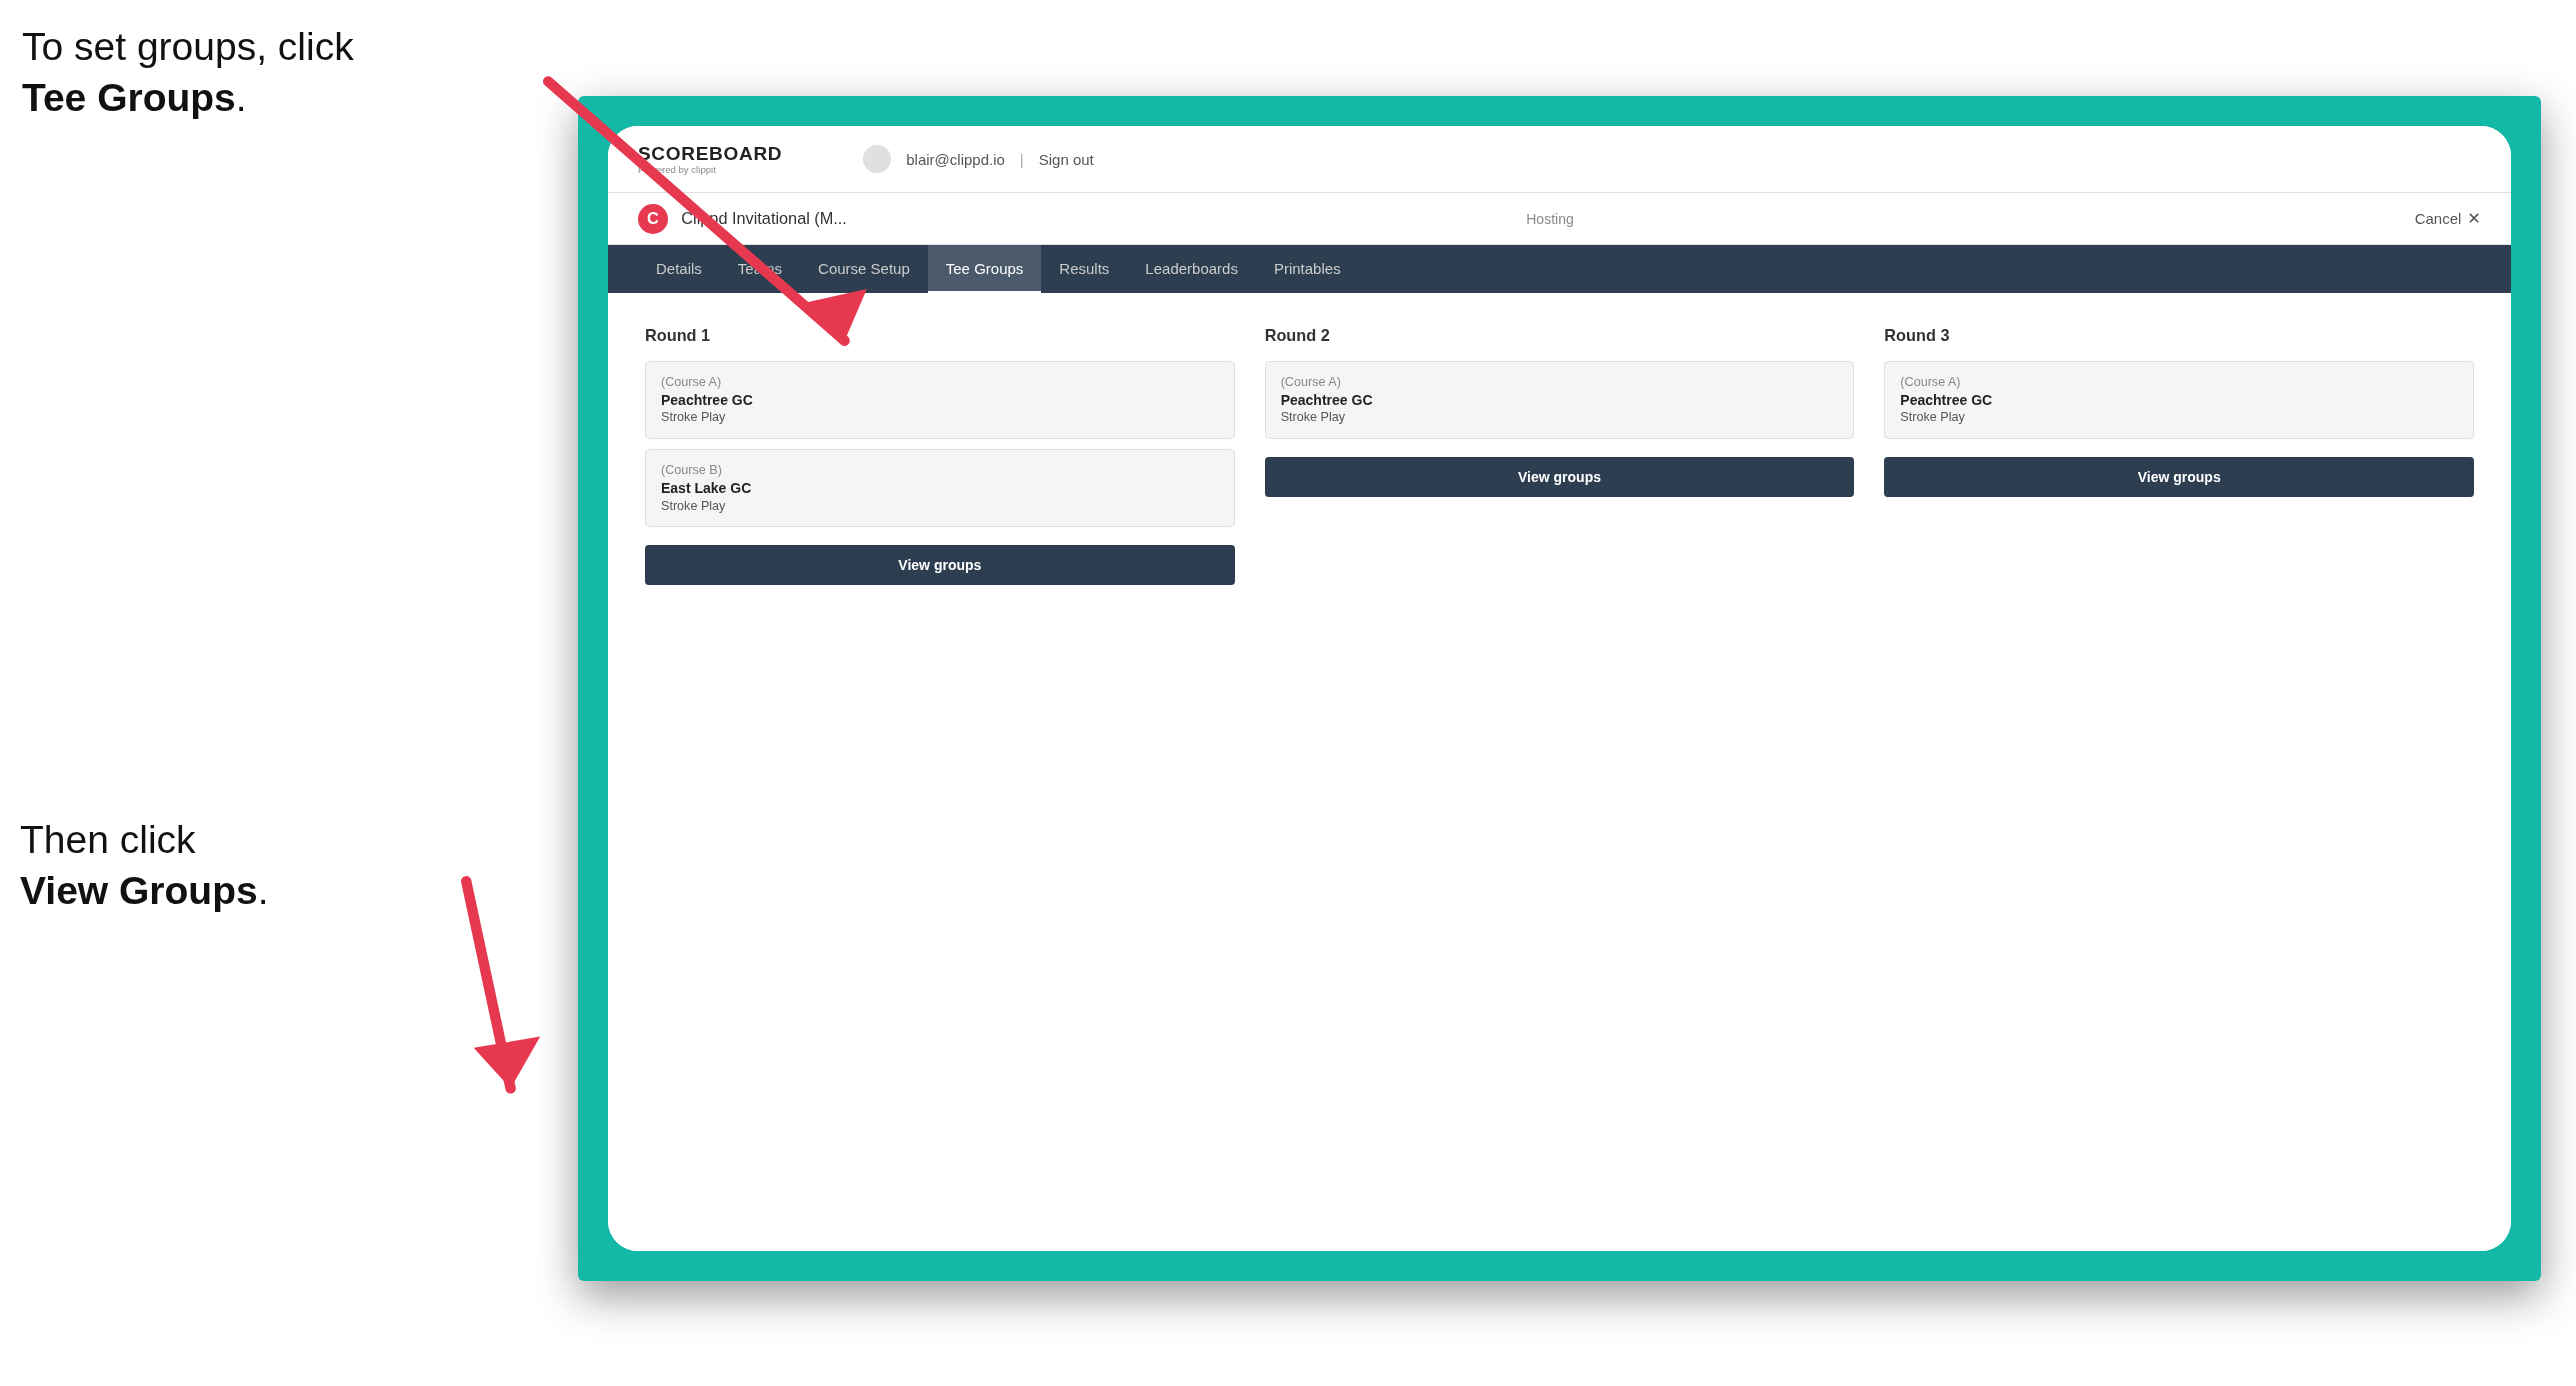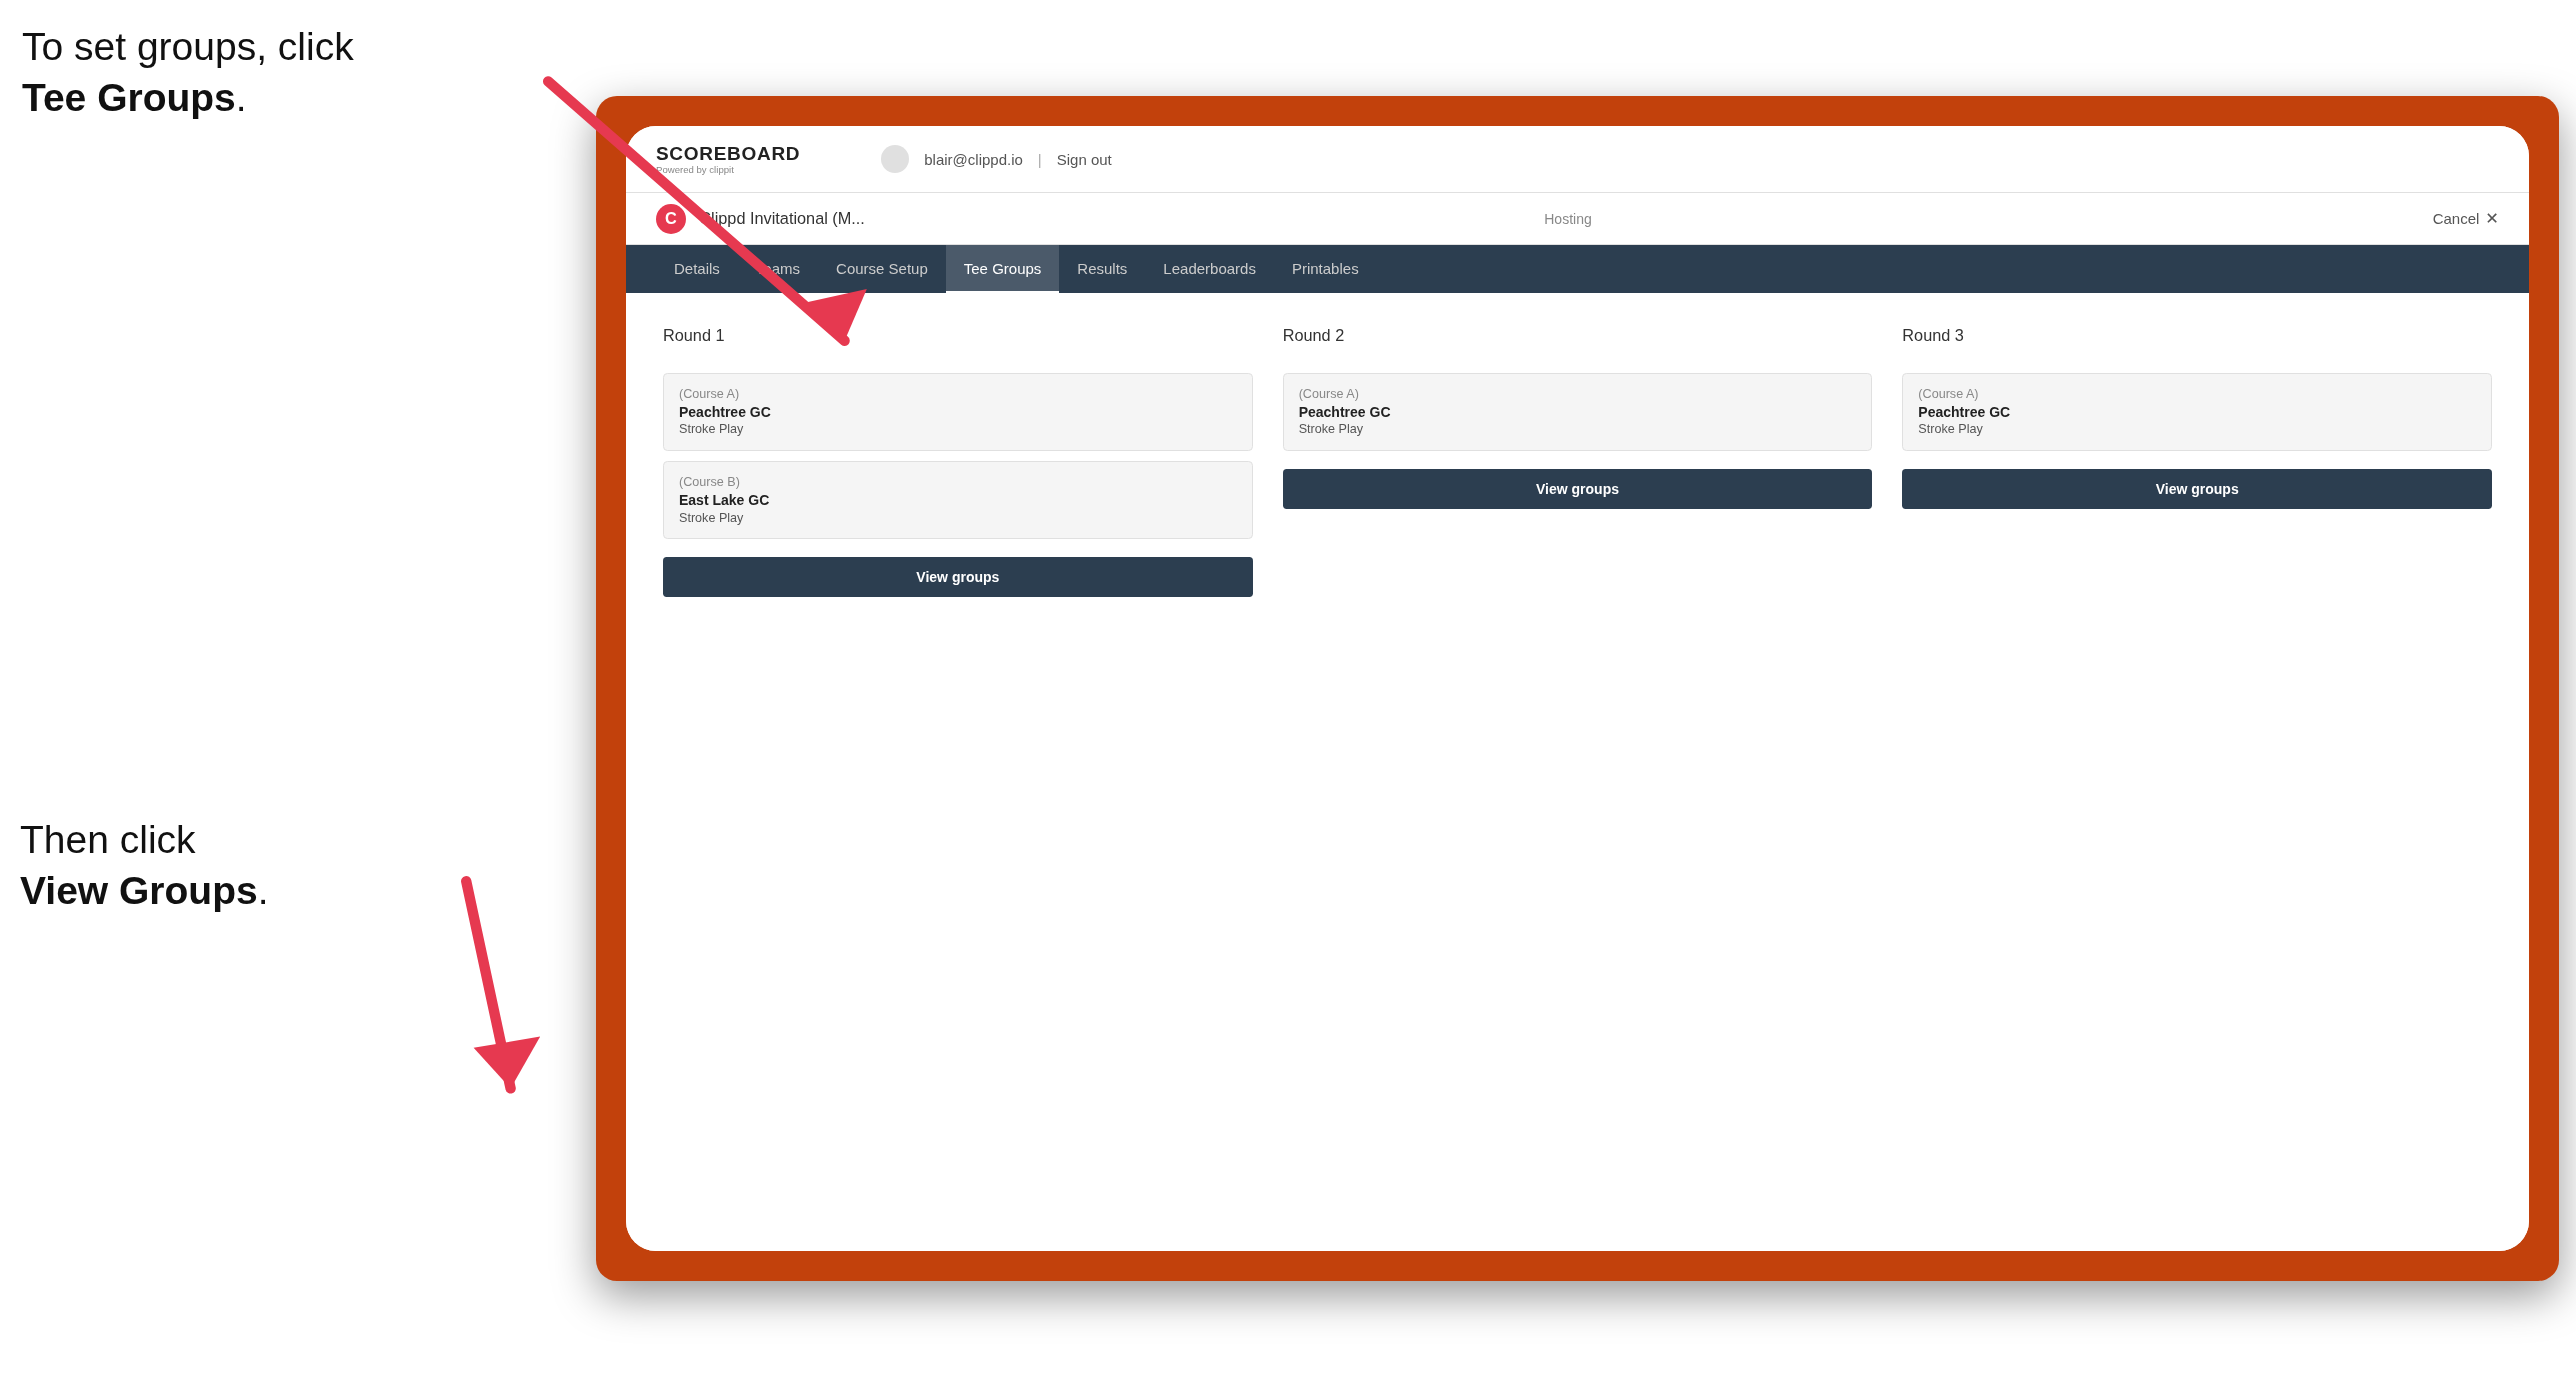--- a/index.html
+++ b/index.html
@@ -35,25 +35,25 @@
       color: #111;
     }
     .instruction-bottom strong {
       font-weight: 900;
     }
 
     
     .tablet {
       position: absolute;
       top: 96px;
-      left: 596px;
+      left: 578px;
       width: 1963px;
       height: 1185px;
-      background: #c2410c;
-      border-radius: 21px;
+      background: #14b8a6;
+      border-radius: 6px;
       padding: 30px;
       box-shadow: 0 15px 44px rgba(0,0,0,0.4);
     }
 
     .tablet-screen {
       width: 100%;
       height: 100%;
       background: #f0f0f0;
       border-radius: 30px;
       overflow: hidden;
@@ -213,23 +213,23 @@
       display: flex;
       gap: 30px;
     }
 
     .round-column {
       flex: 1;
     }
 
     .round-title {
       font-size: 16.3px;
-      font-weight: 400;
+      font-weight: 700;
       color: #333;
-      margin-bottom: 28px;
+      margin-bottom: 16px;
     }
 
     .course-card {
       background: #f5f5f5;
       border: 0.7px solid #e0e0e0;
       border-radius: 4.4px;
       padding: 13.3px 15px;
       margin-bottom: 10.4px;
     }
 

